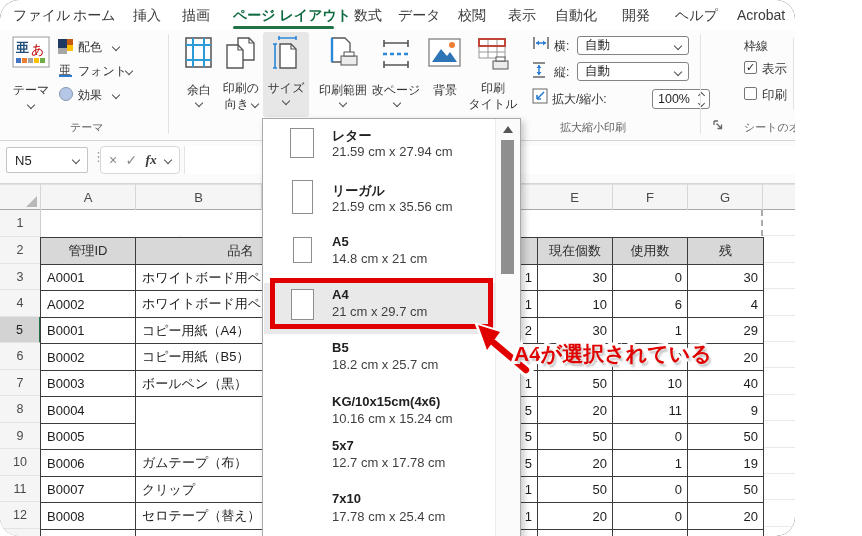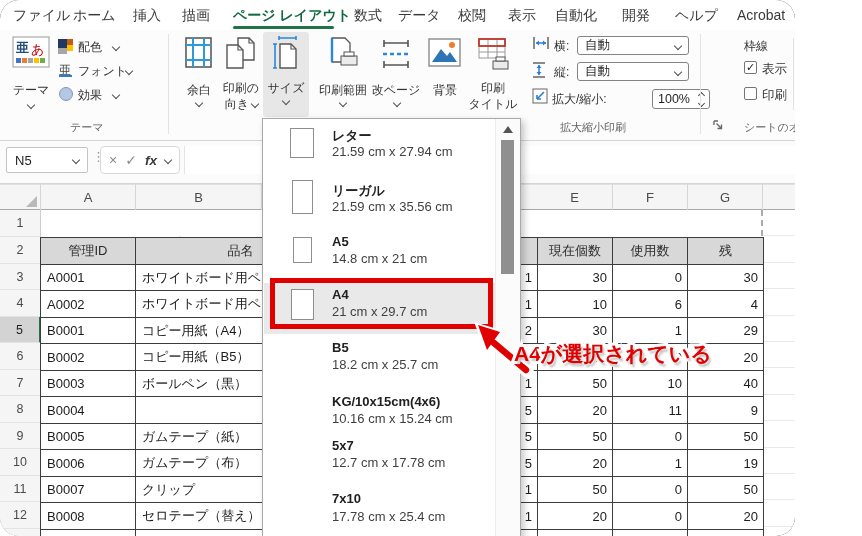--- a/index.html
+++ b/index.html
@@ -25,21 +25,21 @@
   font-size:11px;line-height:11px;text-align:center;color:#1b1b1b}
 .cbx.on::after{content:"✓"}
 .cblab{position:absolute;font-size:12.5px;color:#333}
 
 .fbar{position:absolute;left:0;top:141px;width:862px;height:43px;background:#fbfbfb;border-bottom:1px solid #d6d6d6;box-sizing:border-box}
 .namebox{position:absolute;left:6px;top:6px;width:82px;height:26px;box-sizing:border-box;border:1px solid #c4c4c4;border-radius:2px;background:#fff;
   display:flex;align-items:center;justify-content:space-between;padding:0 8px;font-size:13px;color:#1f1f1f}
 .fxgroup{position:absolute;left:100px;top:5px;width:80px;height:28px;box-sizing:border-box;border:1px solid #d8d8d8;border-radius:4px;background:#fff;
   display:flex;align-items:center;justify-content:space-around;padding:0 4px}
 .fxbtn{font-size:14px;color:#8a8a8a}
-.fxit{font-size:13.5px;color:#3c3c3c;font-style:italic;font-family:Liberation Sans, sans-serif;font-weight:bold}
+.fxit{font-size:13.5px;color:#3c3c3c;font-style:italic;font-family:Liberation Serif, serif;font-weight:bold}
 .finput{position:absolute;left:184px;top:5px;width:676px;height:28px;background:#fff;border-left:1px solid #e4e4e4}
 .vdots{position:absolute;left:92px;top:8px;font-size:13px;color:#9a9a9a}
 
 .sheet{position:absolute;left:0;top:184px;width:862px;height:352px;background:#fff}
 .hdrbar{position:absolute;left:0;top:0;width:862px;height:26px;background:#f5f5f5;border-top:1px solid #e0e0e0;border-bottom:1px solid #a8a8a8;box-sizing:border-box}
 .ch{position:absolute;top:0;height:26px;display:flex;align-items:center;justify-content:center;
   font-size:13px;color:#4a4a4a;border-right:1px solid #d6d6d6;box-sizing:border-box}
 .corner{position:absolute;left:0;top:0;width:41px;height:26px;border-right:1px solid #d6d6d6;box-sizing:border-box}
 .corner::after{content:"";position:absolute;right:3px;bottom:3px;width:0;height:0;border-left:11px solid transparent;border-bottom:11px solid #b9b9b9}
 .rh{position:absolute;left:0;width:41px;box-sizing:border-box;background:#f5f5f5;border-right:1px solid #cdcdcd;border-bottom:1px solid #e3e3e3;
@@ -366,21 +366,20 @@
     <div class="cell num cF r7">10</div>
     <div class="cell num cG r7">40</div>
 
     <div class="cell txt cA r8">B0004</div>
     <div class="cell num cD r8">5</div>
     <div class="cell num cE r8">20</div>
     <div class="cell num cF r8">11</div>
     <div class="cell num cG r8">9</div>
 
     <div class="cell txt cA r9">B0005</div>
-    <div class="cell txt cB r9">ガムテープ（紙）</div>
     <div class="cell num cD r9">5</div>
     <div class="cell num cE r9">50</div>
     <div class="cell num cF r9">0</div>
     <div class="cell num cG r9">50</div>
 
     <div class="cell txt cA r10">B0006</div>
     <div class="cell txt cB r10">ガムテープ（布）</div>
     <div class="cell num cD r10">5</div>
     <div class="cell num cE r10">20</div>
     <div class="cell num cF r10">1</div>

